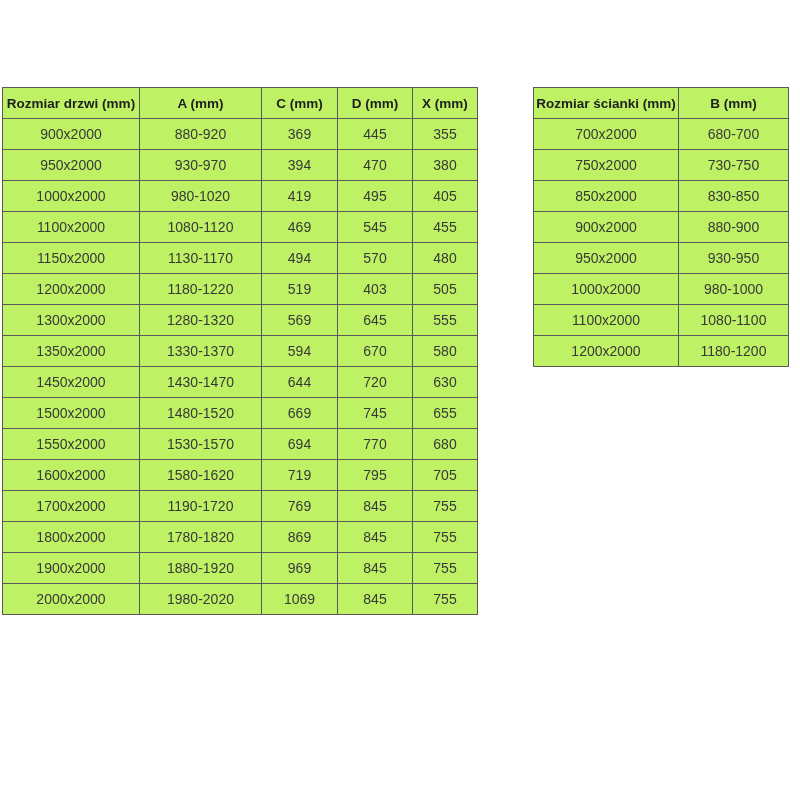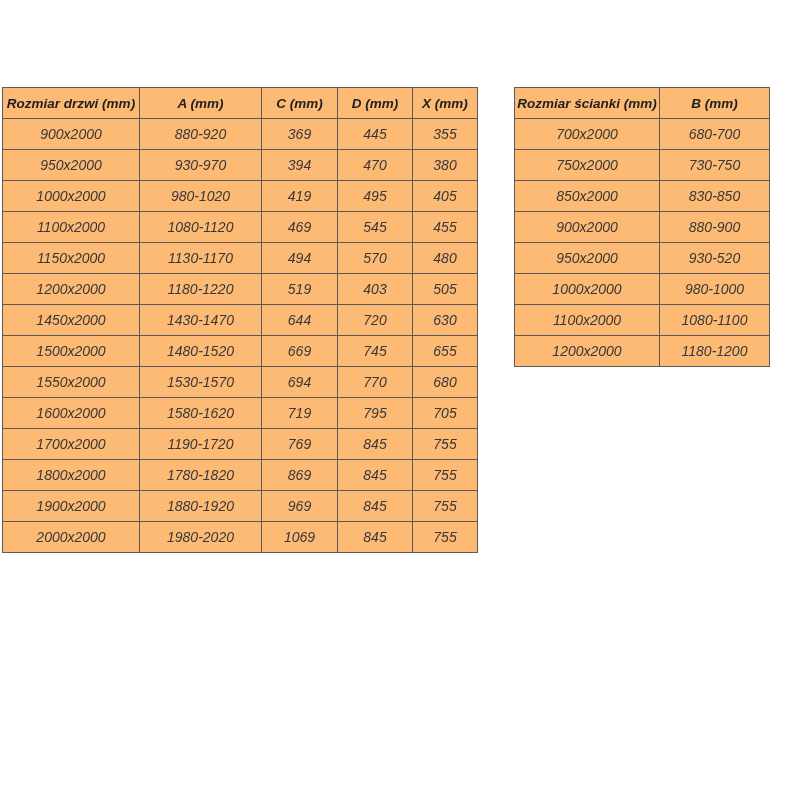--- a/index.html
+++ b/index.html
@@ -12,30 +12,29 @@
     width: 800px;
     height: 800px;
     background: #ffffff;
     font-family: "Liberation Sans", sans-serif;
     overflow: hidden;
   }
   table.spec-table {
     position: absolute;
     border-collapse: collapse;
     table-layout: fixed;
-    background: #fdba74;
-    font-style: italic;
+    background: #bef264;
   }
   #left-table {
     left: 2px;
     top: 87px;
     width: 475px;
   }
   #right-table {
-    left: 514px;
+    left: 533px;
     top: 87px;
     width: 255px;
   }
   .spec-table th, .spec-table td {
     border: 1px solid #595959;
     text-align: center;
     vertical-align: middle;
     white-space: nowrap;
     overflow: hidden;
     height: 30px;
@@ -118,20 +117,34 @@
           <td>480</td>
         </tr>
         <tr>
           <td>1200x2000</td>
           <td>1180-1220</td>
           <td>519</td>
           <td>403</td>
           <td>505</td>
         </tr>
         <tr>
+          <td>1300x2000</td>
+          <td>1280-1320</td>
+          <td>569</td>
+          <td>645</td>
+          <td>555</td>
+        </tr>
+        <tr>
+          <td>1350x2000</td>
+          <td>1330-1370</td>
+          <td>594</td>
+          <td>670</td>
+          <td>580</td>
+        </tr>
+        <tr>
           <td>1450x2000</td>
           <td>1430-1470</td>
           <td>644</td>
           <td>720</td>
           <td>630</td>
         </tr>
         <tr>
           <td>1500x2000</td>
           <td>1480-1520</td>
           <td>669</td>
@@ -206,21 +219,21 @@
         <tr>
           <td>850x2000</td>
           <td>830-850</td>
         </tr>
         <tr>
           <td>900x2000</td>
           <td>880-900</td>
         </tr>
         <tr>
           <td>950x2000</td>
-          <td>930-520</td>
+          <td>930-950</td>
         </tr>
         <tr>
           <td>1000x2000</td>
           <td>980-1000</td>
         </tr>
         <tr>
           <td>1100x2000</td>
           <td>1080-1100</td>
         </tr>
         <tr>

